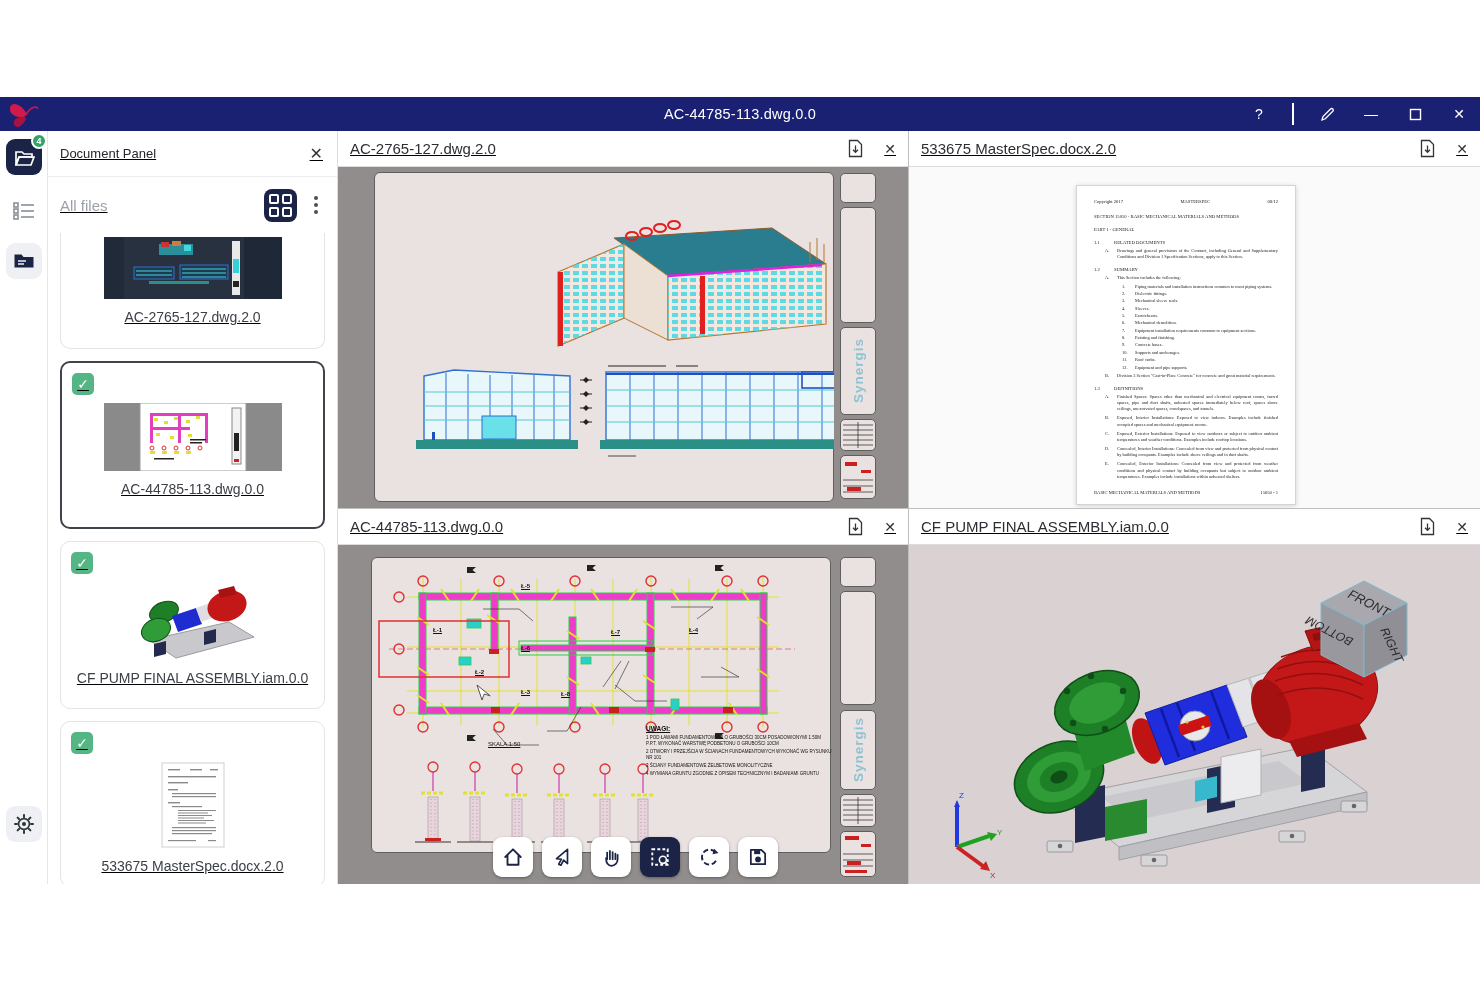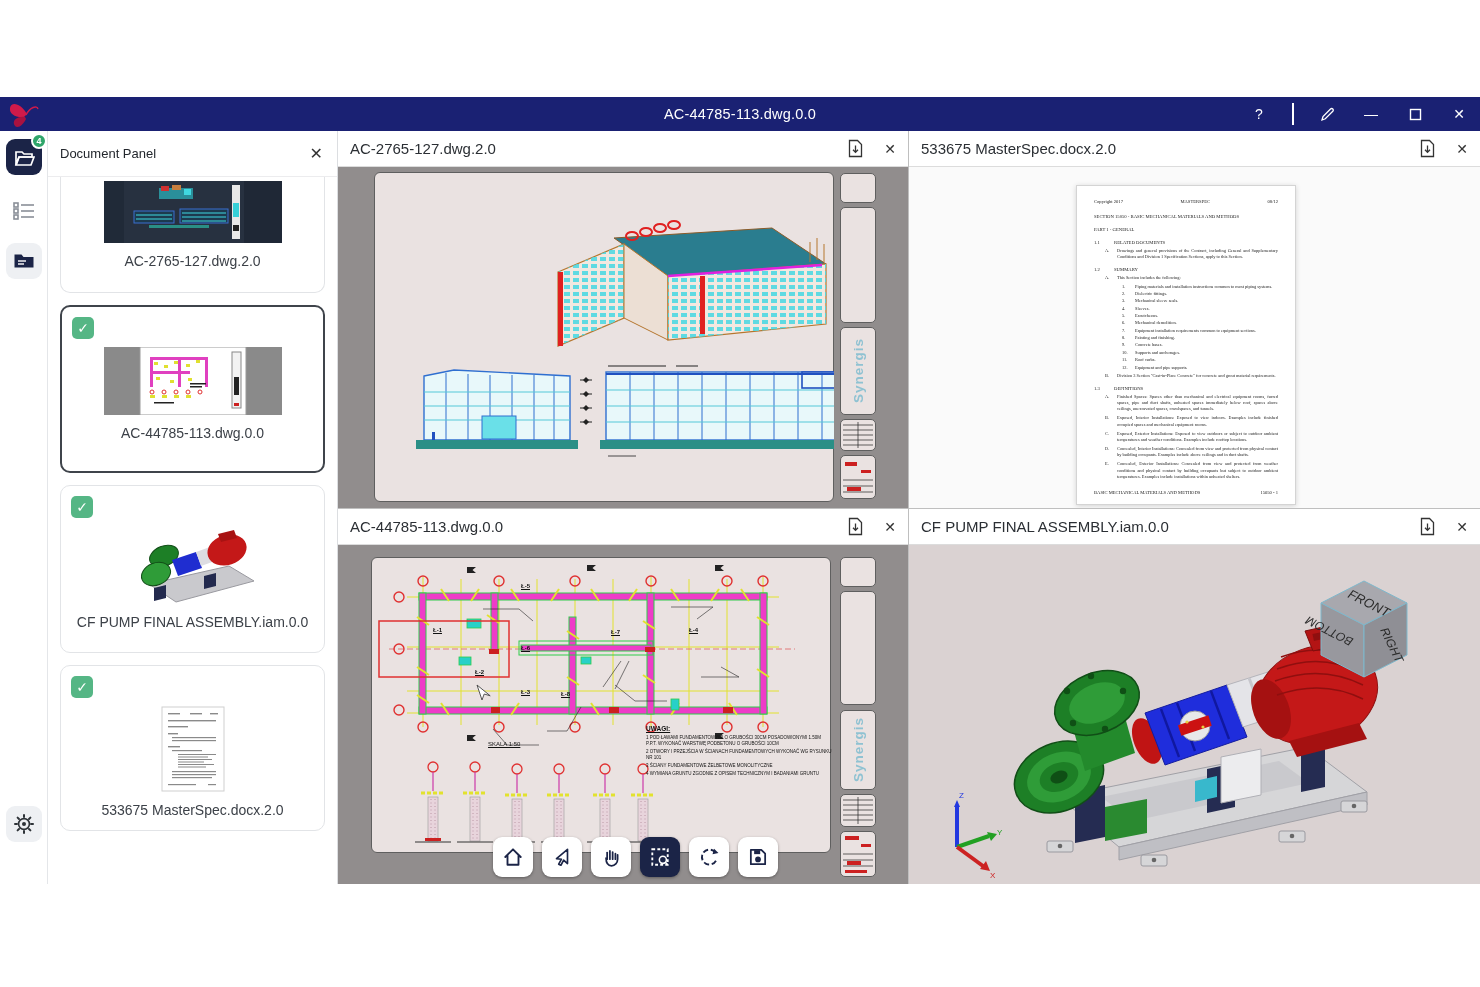--- a/index.html
+++ b/index.html
@@ -1,17 +1,17 @@
 <!DOCTYPE html>
 <html><head>
 <meta charset="utf-8">
 <style>
   * { box-sizing: border-box; margin: 0; padding: 0; }
   html,body { width:1480px; height:987px; background:#ffffff; font-family:"Liberation Sans",sans-serif; overflow:hidden; }
-  .app { position:absolute; left:0; top:97px; width:1480px; height:787px; background:#22c55e; }
+  .app { position:absolute; left:0; top:97px; width:1480px; height:787px; background:#22c55e;text-decoration:underline; }
 
   
   .titlebar { position:relative; height:34px; background:#1a2173; display:flex; align-items:center; }
   .tb-logo { position:absolute; left:7px; top:2px; width:36px; height:30px; }
   .tb-title { position:absolute; left:0; right:0; text-align:center; color:#fff; font-size:14.5px; letter-spacing:.2px; }
   .tb-right { position:absolute; right:10px; top:0; height:34px; display:flex; align-items:center; gap:22px; color:#fff; }
   .tb-btn { color:#fff; font-size:14px; width:22px; text-align:center; cursor:default; }
   .tb-divider { width:2px; height:22px; background:#fff; }
   .tb-btn svg { display:block; margin:0 auto; }
 
@@ -163,20 +163,34 @@
               <line x1="16" y1="6" x2="17.4" y2="4.6"></line>
           </g>
         </svg>
       </div>
     </div>
 
     <div class="docpanel">
       <div class="dp-header">
         <span class="dp-title">Document Panel</span>
         <span class="dp-close">✕</span>
+      </div>
+      <div class="dp-tools">
+        <span class="dp-allfiles">All files</span>
+        <span class="dp-grid-btn">
+            <i></i>
+            <i></i>
+            <i></i>
+            <i></i>
+          </span>
+        <span class="dp-kebab">
+            <i></i>
+            <i></i>
+            <i></i>
+          </span>
       </div>
       <div class="dp-list">
 
         <div class="card cropped nocheck" style="height:116px;">
 
           <div class="thumb">
             <svg width="178" height="62" viewBox="0 0 178 62">
               <rect width="178" height="62" fill="#273140"></rect>
               <rect x="0" y="0" width="20" height="62" fill="#202a38"></rect>
               <rect x="140" y="0" width="38" height="62" fill="#1f2836"></rect>

